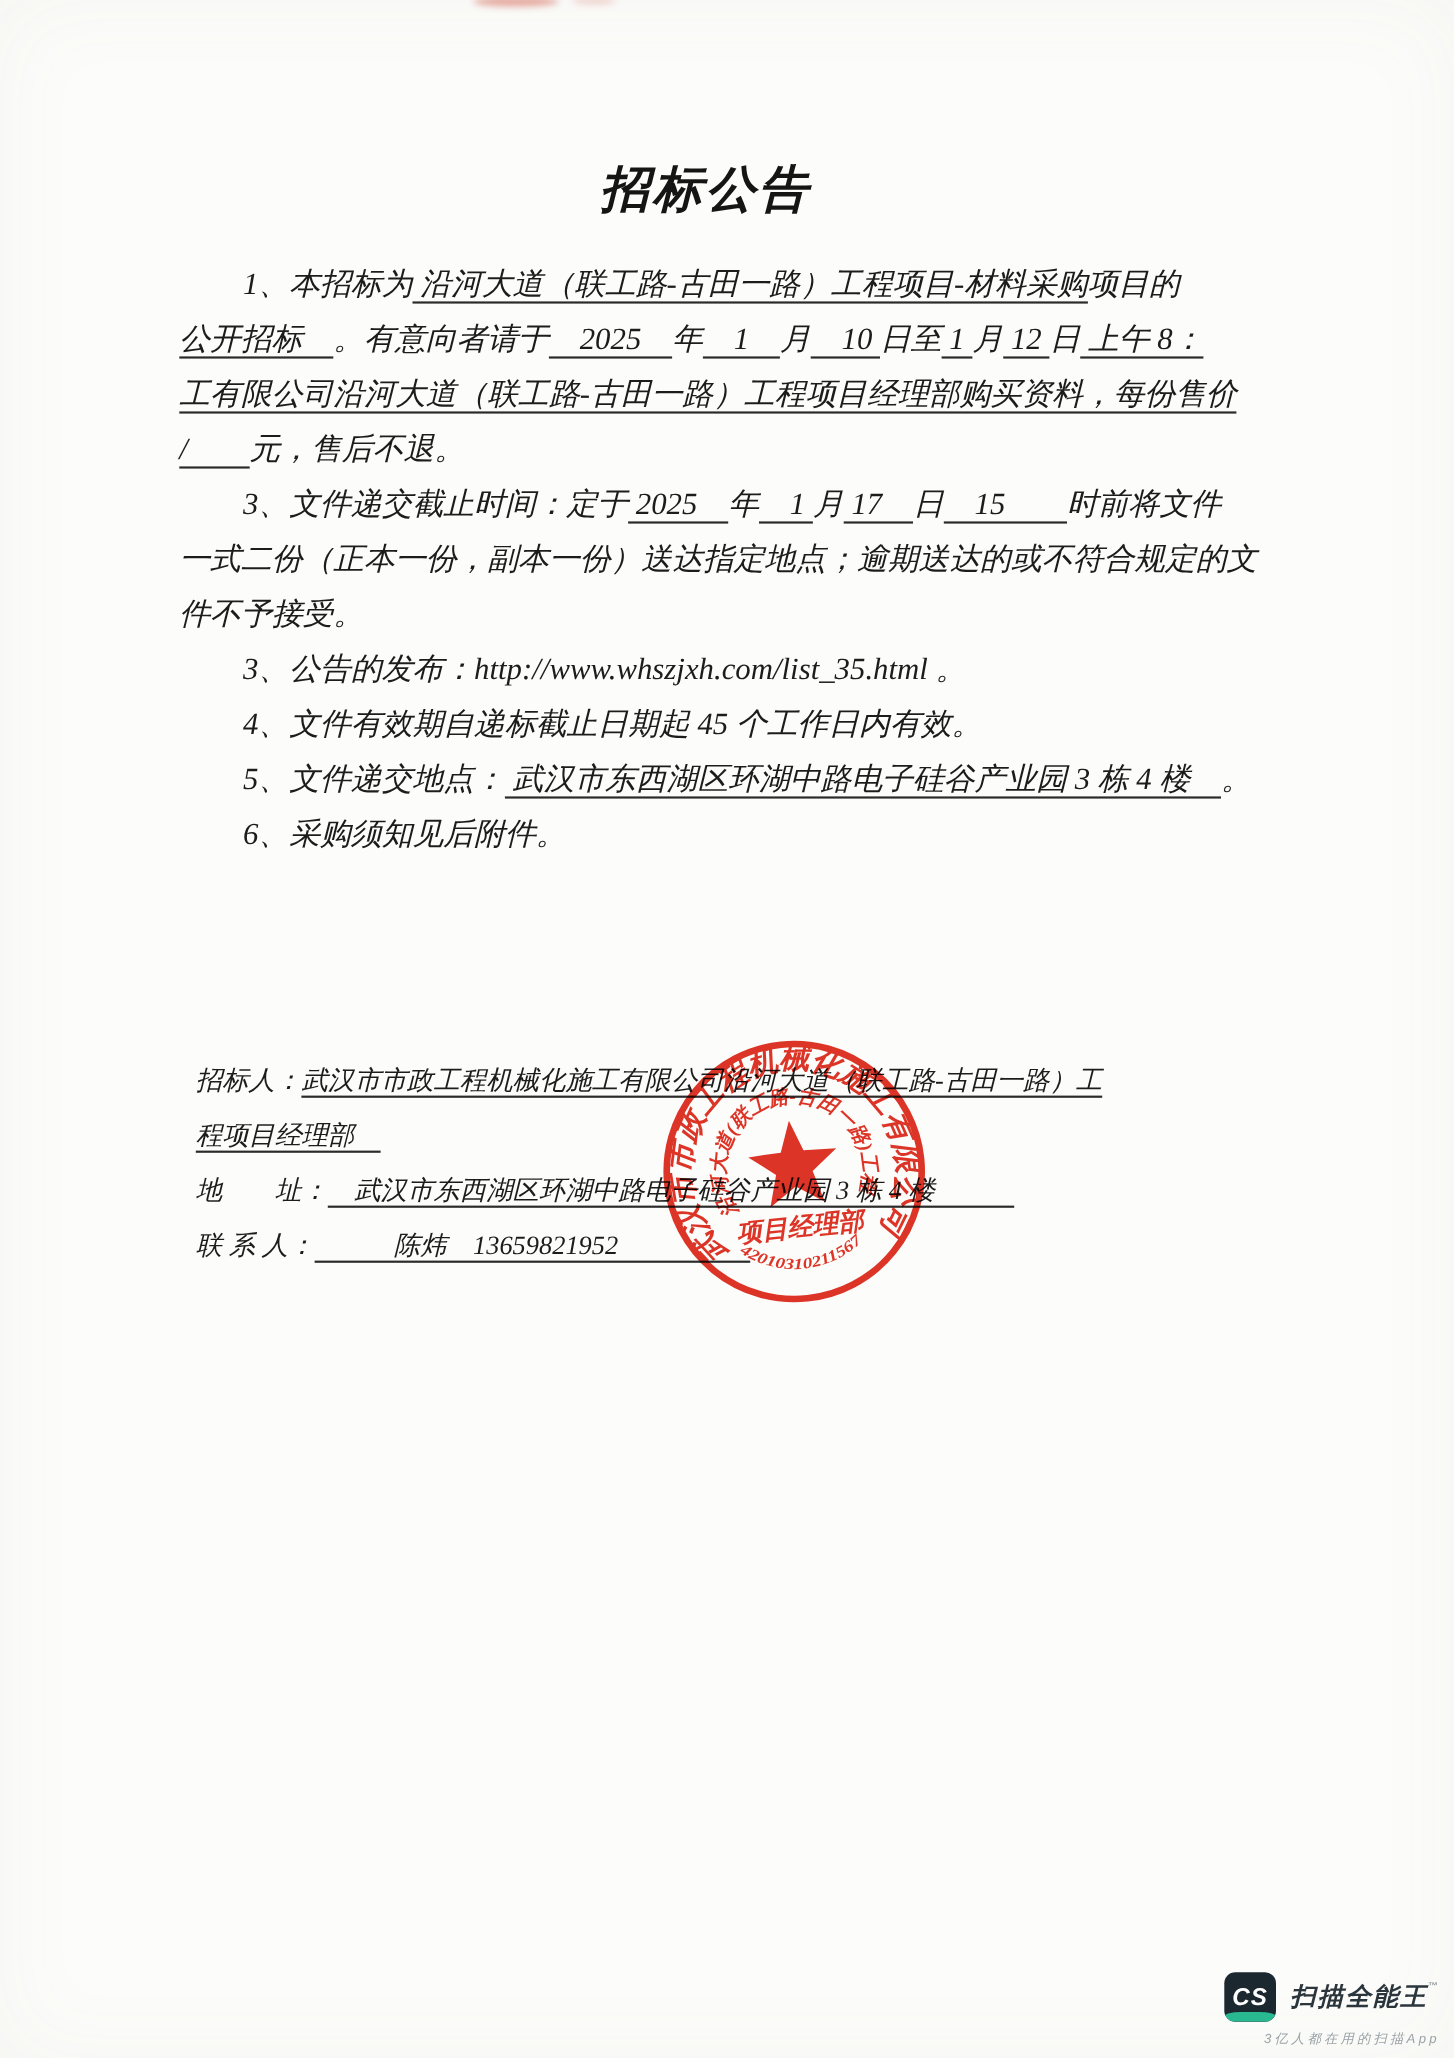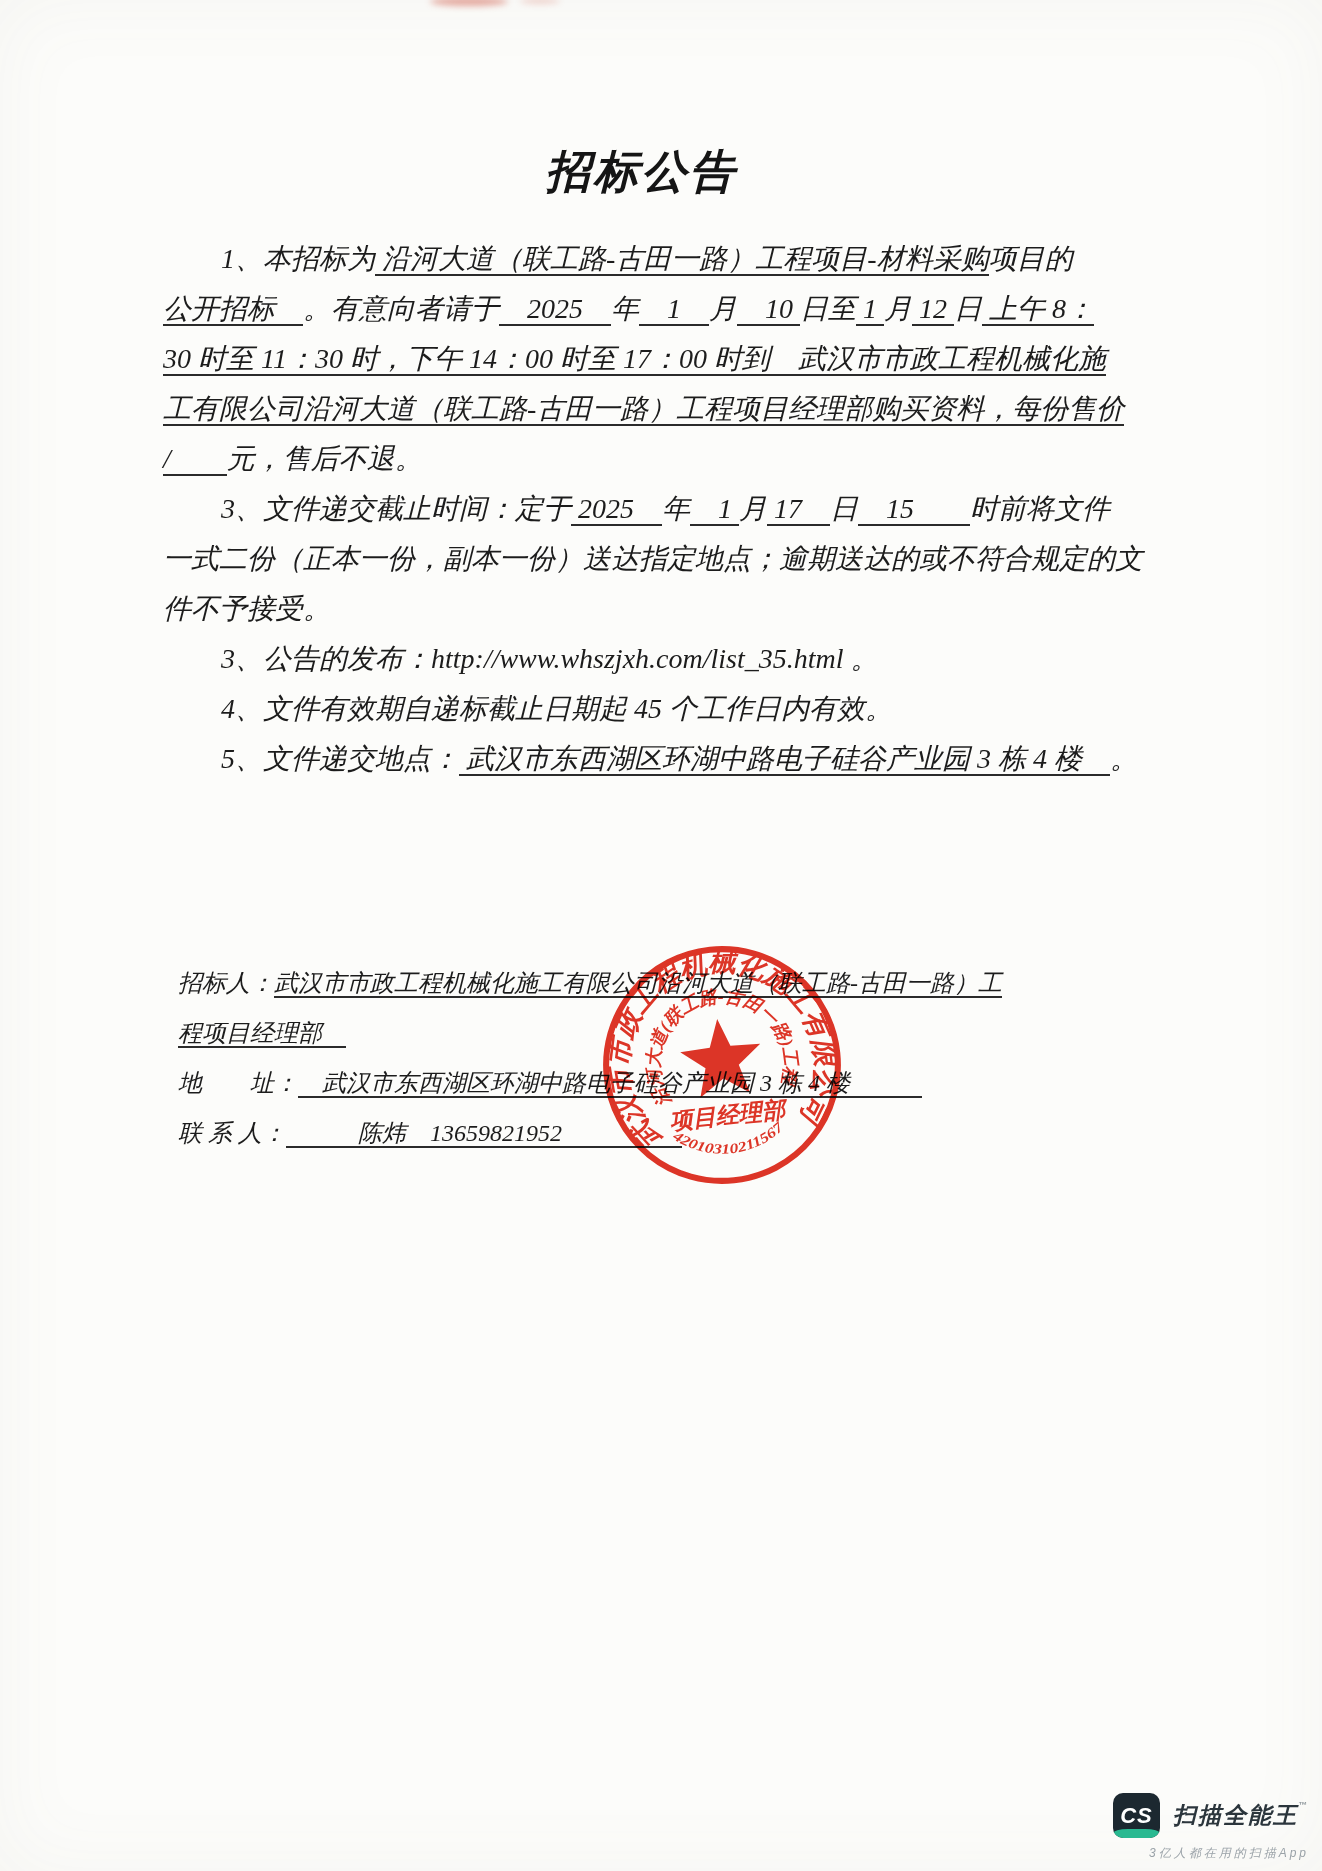--- a/index.html
+++ b/index.html
@@ -55,29 +55,29 @@
 <div class="page">
 
   <div class="smudge smudge-a"></div>
   <div class="smudge smudge-b"></div>
 
   <h1 class="doc-title">招标公告</h1>
 
   <div class="body-lines">
       <div class="line indent"><span>1、本招标为</span><span class="u"> 沿河大道（联工路-古田一路）工程项目-材料采购</span><span>项目的</span></div>
       <div class="line"><span class="u">公开招标　</span><span>。有意向者请于</span><span class="u">　2025　</span><span>年</span><span class="u">　1　</span><span>月</span><span class="u">　10 </span><span>日至</span><span class="u"> 1 </span><span>月</span><span class="u"> 12 </span><span>日</span><span class="u"> 上午 8：</span></div>
-      <div class="line"><span class="u">30 时至 11：30 时，下午 14：00 时至 17：00 时到</span><span class="u">　武汉市市政工程机械化施</span></div>
       <div class="line"><span class="u">工有限公司沿河大道（联工路-古田一路）工程项目经理部购买资料，每份售价</span></div>
       <div class="line"><span class="u">/　　</span><span>元，售后不退。</span></div>
       <div class="line indent"><span>3、文件递交截止时间：定于</span><span class="u"> 2025　</span><span>年</span><span class="u">　1 </span><span>月</span><span class="u"> 17　</span><span>日</span><span class="u">　15　　</span><span>时前将文件</span></div>
       <div class="line"><span>一式二份（正本一份，副本一份）送达指定地点；逾期送达的或不符合规定的文</span></div>
       <div class="line"><span>件不予接受。</span></div>
       <div class="line indent"><span>3、公告的发布：http://www.whszjxh.com/list_35.html 。</span></div>
       <div class="line indent"><span>4、文件有效期自递标截止日期起 45 个工作日内有效。</span></div>
       <div class="line indent"><span>5、文件递交地点：</span><span class="u"> 武汉市东西湖区环湖中路电子硅谷产业园 3 栋 4 楼　</span><span>。</span></div>
+      <div class="line indent"><span>6、采购须知见后附件。</span></div>
     </div>
 
   <div class="footer-lines">
       <div class="line"><span>招标人：</span><span class="u">武汉市市政工程机械化施工有限公司沿河大道（联工路-古田一路）工</span></div>
       <div class="line"><span class="u">程项目经理部　</span></div>
       <div class="line"><span>地　　址：</span><span class="u">　武汉市东西湖区环湖中路电子硅谷产业园 3 栋 4 楼　　　</span></div>
       <div class="line"><span>联 系 人：</span><span class="u">　　　陈炜　13659821952　　　　　</span></div>
     </div>
 
   <svg class="seal" viewBox="0 0 260 260" xmlns="http://www.w3.org/2000/svg">

